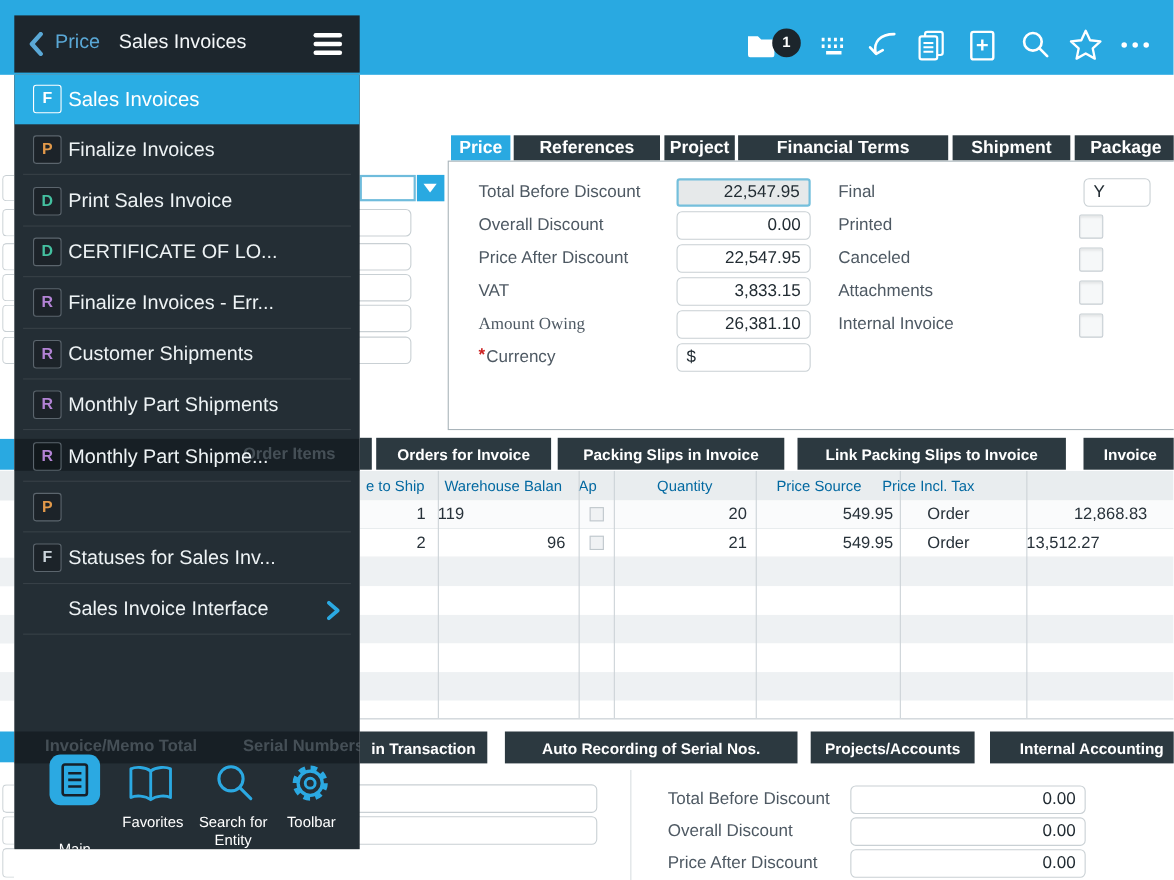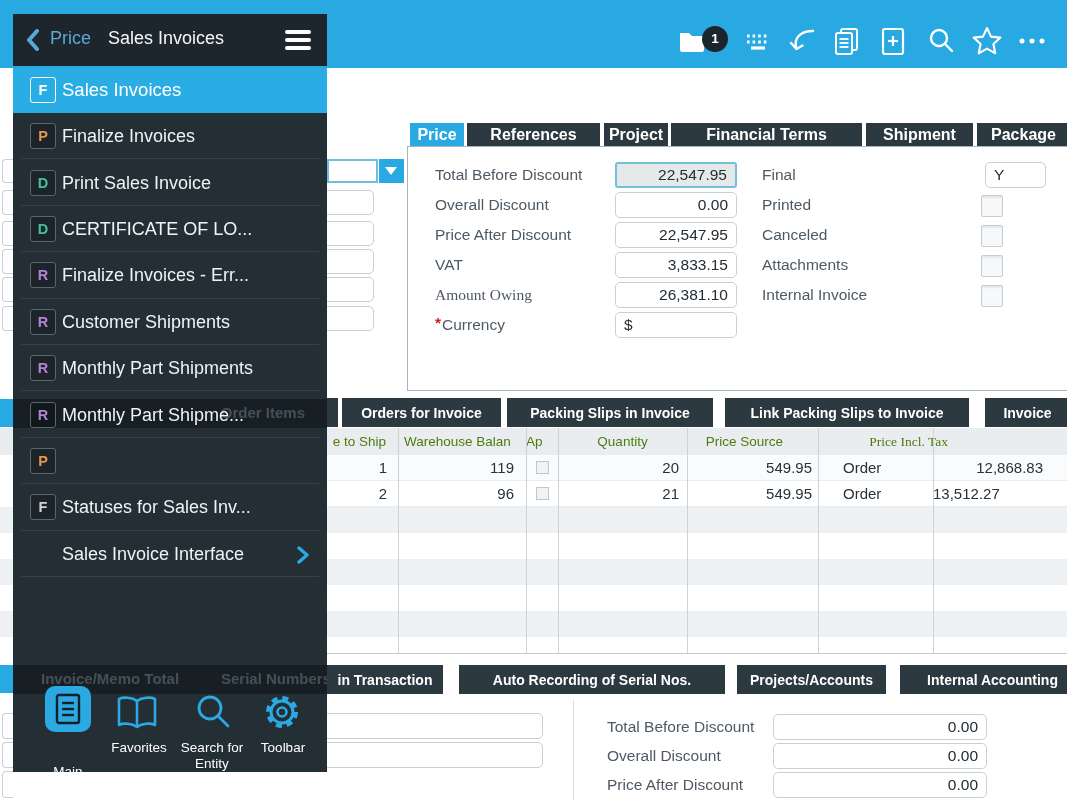--- a/index.html
+++ b/index.html
@@ -38,21 +38,21 @@
   .lbl{position:absolute;color:#4e5963;font-size:15.5px;line-height:26px;white-space:nowrap}
   .req{color:#c22;font-weight:bold;margin-right:1px;position:relative;top:-2px}
   .inp{position:absolute;height:26px;background:#fff;border:1px solid #c9d0d4;border-radius:5px;
        font-size:15.5px;line-height:24px;color:#222c33;text-align:right;padding:0 8px;box-sizing:border-box;white-space:nowrap}
   .inp.left{text-align:left}
   .inp.ro{background:#e6e9ea;border:2px solid #74bfdc;border-radius:3px;line-height:22px}
   .cb{position:absolute;width:20px;height:20px;background:#f6f8f9;border:1px solid #c6cdd2;
       box-shadow:inset 0 2px 2px rgba(0,0,0,.07);border-radius:2px}
   
   #grid{position:absolute;left:327px;top:428px;width:740px;height:225px;overflow:hidden}
-  .g-head{display:flex;height:27px;background:#e9edef;font-size:13.5px;color:#4d7c0f}
+  .g-head{display:flex;height:27px;background:#e9edef;font-size:13.5px;color:#0369a1}
   .g-head div{line-height:27px;box-sizing:border-box;overflow:hidden;white-space:nowrap}
   .g-row{display:flex;height:26px;font-size:15px;color:#28323a;border-bottom:1px solid #e8ecee;box-sizing:border-box}
   .g-row div{line-height:25px;box-sizing:border-box;overflow:hidden;white-space:nowrap}
   .g-stripe{width:740px}
   .vline{position:absolute;top:0;width:1px;height:225px;background:#ccd3d8}
   .mini-cb{width:13px;height:13px;background:#f0f2f4;border:1px solid #bfc7cc;margin:6px auto 0 auto}
   
   .frag-field{position:absolute;left:2px;width:11px;background:#fff;border:1px solid #c9d0d4;border-right:none;
               border-radius:4px 0 0 4px;box-sizing:border-box}
   .frag-flat{position:absolute;left:0;width:13px}
@@ -136,25 +136,25 @@
       <div class="tab" style="left: 985px; top: 398px; width: 85px; height: 29px;">Invoice</div>
     </div>
   <div class="tab" style="left:327px;top:398px;width:11px;height:29px"></div>
   <div id="grid">
       <div class="g-head">
         <div style="width: 71px; text-align: right; padding-right: 12px;">e to Ship</div>
         <div style="width: 128px; text-align: left; padding-left: 6px;">Warehouse Balan</div>
         <div style="width: 32px; text-align: left;">Ap</div>
         <div style="width: 129px; text-align: center;">Quantity</div>
         <div style="width: 115px; text-align: center;">Price Source</div>
-        <div style="width: 146px; text-align: right; font-family: Liberation Serif, serif;">Price Incl. Tax</div>
+        <div style="width: 146px; text-align: left;">Price Incl. Tax</div>
       </div>
       <div class="g-row" style="background: rgb(250, 251, 252);">
         <div style="width: 71px; text-align: right; padding-right: 11px;">1</div>
-        <div style="width: 128px; text-align: right; padding-right: 12px;">119</div>
+        <div style="width: 128px; text-align: left; padding-right: 12px;">119</div>
         <div style="width: 32px;">
           <div class="mini-cb"></div>
         </div>
         <div style="width: 129px; text-align: right; padding-right: 8px;">20</div>
         <div style="width: 131px; text-align: right; padding-right: 6px;">549.95</div>
         <div style="width: 115px; text-align: left; padding-left: 25px;">Order</div>
         <div style="width: 134px; text-align: right; padding-right: 24px;">12,868.83</div>
       </div>
       <div class="g-row" style="background: rgb(255, 255, 255);">
         <div style="width: 71px; text-align: right; padding-right: 11px;">2</div>

